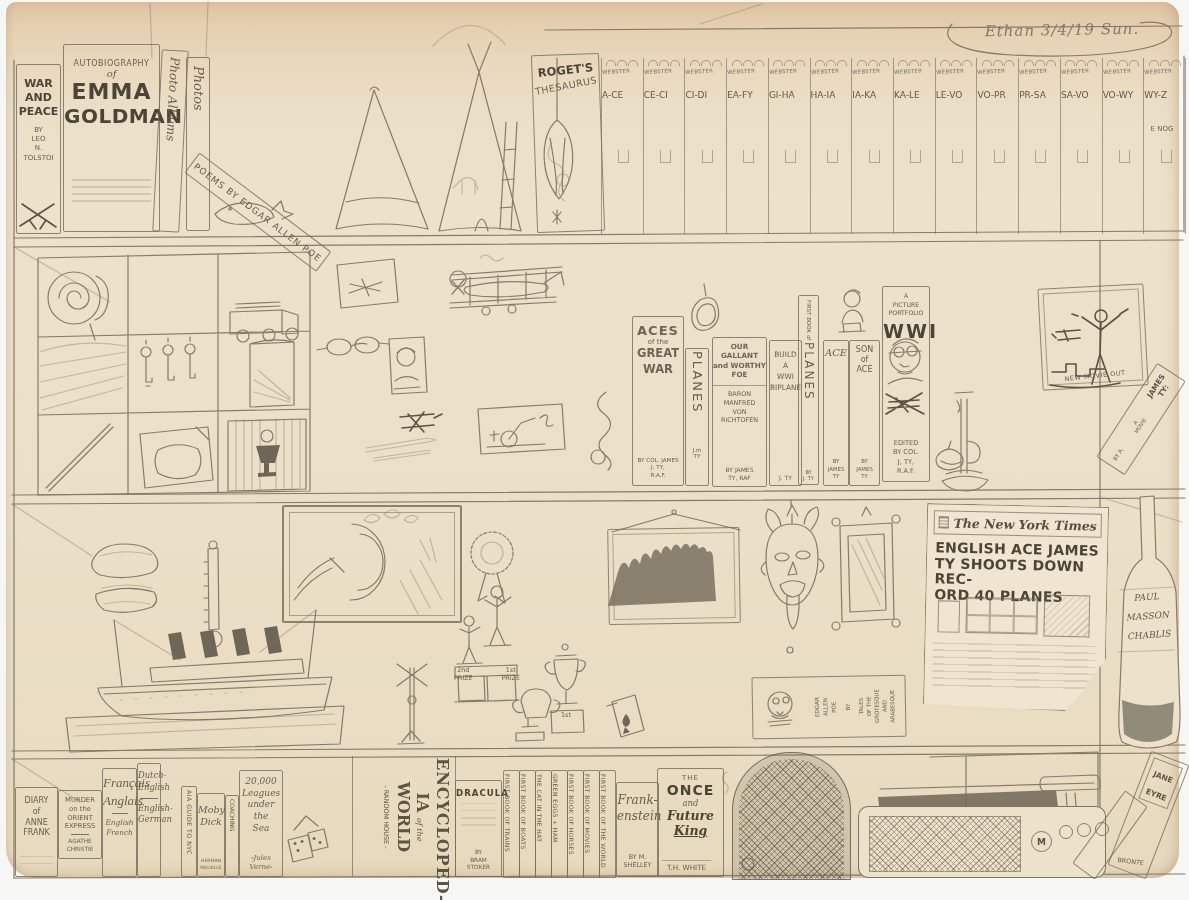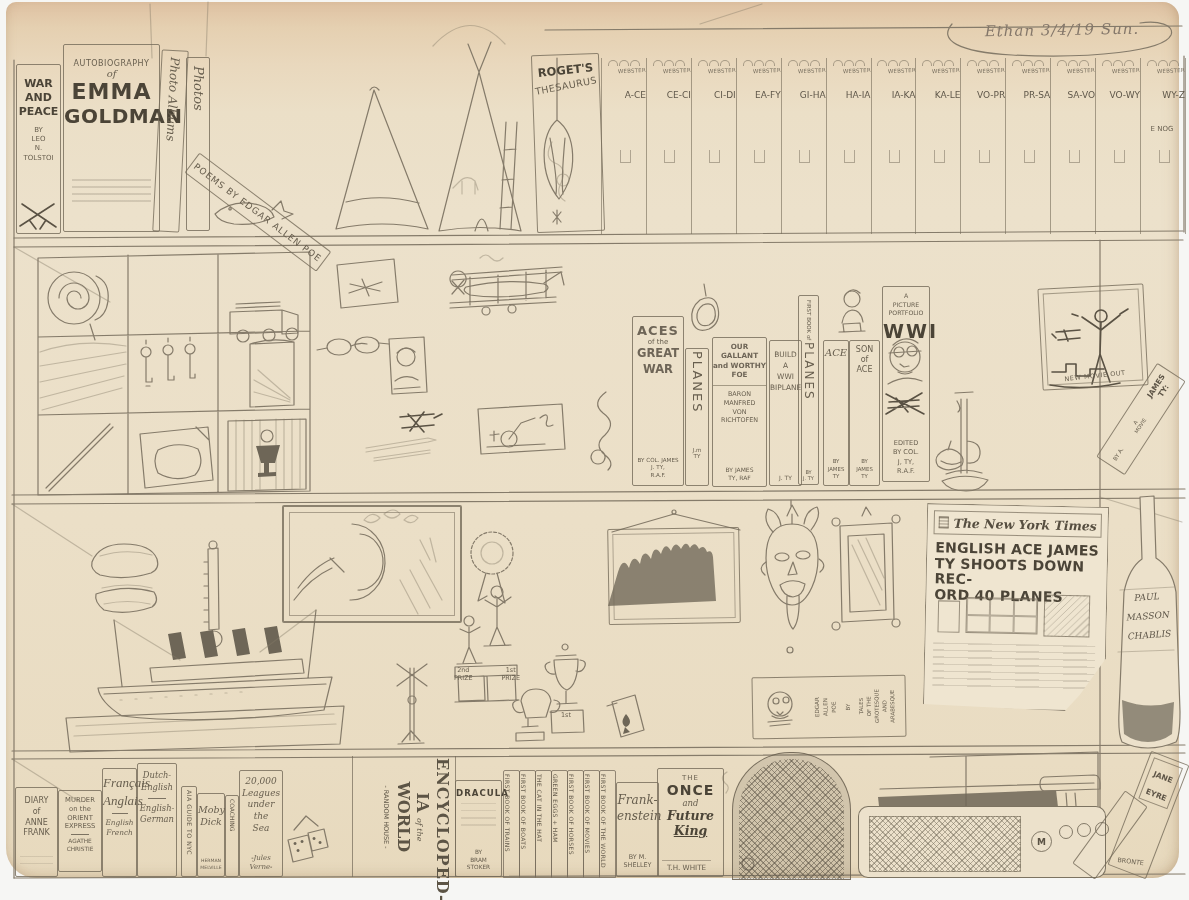--- a/index.html
+++ b/index.html
@@ -18,21 +18,21 @@
   .pre{white-space:pre-line;}
   .vert{writing-mode:vertical-rl;text-orientation:mixed;display:inline-block;}
   .vflip{writing-mode:vertical-rl;transform:rotate(180deg);white-space:pre-line;display:inline-block;}
   .cursive{font-family:"DejaVu Serif",serif;font-style:italic;}
   .dark{color:#4b4437;font-weight:bold;}
   .stripes{background:repeating-linear-gradient(180deg,rgba(110,100,85,.35) 0 1.5px,transparent 1.5px 7px);}
   .hatch{background:repeating-linear-gradient(45deg,rgba(104,96,80,.45) 0 1px,transparent 1px 4px),repeating-linear-gradient(-45deg,rgba(104,96,80,.45) 0 1px,transparent 1px 4px);}
   .colflex{display:flex;flex-direction:column;align-items:center;}
   
   .webster-row{position:absolute;left:601px;top:58px;width:584px;height:176px;display:flex;border-left:1px solid rgba(116,106,89,.6);}
-  .wvol{flex:1;border-right:1px solid rgba(116,106,89,.6);position:relative;text-align:right;}
+  .wvol{flex:1;border-right:1px solid rgba(116,106,89,.6);position:relative;text-align:left;}
   .wvol .arcs{display:flex;justify-content:center;gap:1px;margin-top:2px;}
   .wvol .arcs i{width:8px;height:5px;border:1px solid rgba(116,106,89,.55);border-bottom:none;border-radius:8px 8px 0 0;}
   .wvol .wlab{display:block;font-size:5.5px;letter-spacing:.2px;color:#7b7262;transform:rotate(-3deg);margin-top:2px;}
   .wvol .wrange{display:block;font-size:9px;margin-top:16px;color:#5f574a;}
   .wvol .notch{position:absolute;left:40%;top:52%;width:9px;height:12px;border:1px solid rgba(116,106,89,.5);border-top:none;}
   
   .thin-row{position:absolute;left:503px;top:770px;width:112px;height:108px;display:flex;}
   .thin-book{flex:1;border:1px solid rgba(116,106,89,.75);margin-right:-1px;border-radius:2px 2px 0 0;overflow:hidden;}
   .thin-book span{font-size:6px;letter-spacing:.4px;padding-top:3px;color:#675e4e;}
   .nyt{position:absolute;left:925px;top:505px;width:182px;height:205px;background:#efe5d0;border:1.2px solid rgba(116,106,89,.8);transform:rotate(1.2deg);
@@ -375,20 +375,30 @@
         <span class="arcs">
           <i></i>
           <i></i>
           <i></i>
         </span>
         <span class="wlab">WEBSTER</span>
         <span class="wrange">KA-LE</span>
         <span class="notch"></span>
       </div>
 
+      <div class="wvol">
+        <span class="arcs">
+          <i></i>
+          <i></i>
+          <i></i>
+        </span>
+        <span class="wlab">WEBSTER</span>
+        <span class="wrange">LE-VO</span>
+        <span class="notch"></span>
+      </div>
 
       <div class="wvol">
         <span class="arcs">
           <i></i>
           <i></i>
           <i></i>
         </span>
         <span class="wlab">WEBSTER</span>
         <span class="wrange">VO-PR</span>
         <span class="notch"></span>
@@ -587,39 +597,39 @@
   </div>
 
   <div class="book" style="left:15px;top:787px;width:43px;height:90px;padding-top:8px;">
     <div class="pre" style="font-size:8px;line-height:1.35;">DIARY
 of
 ANNE
 FRANK</div>
     <div class="stripes" style="position:absolute;left:4px;right:4px;bottom:6px;height:14px;opacity:.5;"></div>
   </div>
 
-  <div class="book" style="left:58px;top:790px;width:44px;height:82px;padding-top:5px;">
+  <div class="book" style="left:58px;top:790px;width:44px;height:69px;padding-top:5px;">
     <div class="pre" style="font-size:6.8px;line-height:1.3;">MURDER
 on the
 ORIENT
 EXPRESS</div>
     <div style="width:18px;height:0;border-top:1.4px solid rgba(96,88,74,.8);margin:3px auto;"></div>
     <div class="pre" style="font-size:5.8px;line-height:1.35;">AGATHE
 CHRISTIE</div>
   </div>
 
   <div class="book" style="left:102px;top:768px;width:35px;height:109px;padding-top:5px;">
     <div class="pre cursive" style="font-size:13px;line-height:1.35;font-family:Liberation Serif, serif;">Français
 Anglais</div>
     <div style="width:16px;height:0;border-top:1.4px solid rgba(96,88,74,.8);margin:4px auto;"></div>
     <div class="pre cursive" style="font-size:7.4px;line-height:1.35;">English
 French</div>
   </div>
 
-  <div class="book" style="left:137px;top:763px;width:40px;height:114px;padding-top:6px;">
+  <div class="book" style="left:137px;top:763px;width:24px;height:114px;padding-top:6px;">
     <div class="pre cursive" style="font-size:8.4px;line-height:1.4;">Dutch-
 English</div>
     <div style="width:18px;height:0;border-top:1.4px solid rgba(96,88,74,.8);margin:4px auto;"></div>
     <div class="pre cursive" style="font-size:8.4px;line-height:1.4;">English-
 German</div>
   </div>
 
   <div class="book" style="left:181px;top:786px;width:16px;height:91px;">
     <span class="vert" style="font-size:6.2px;margin-top:3px;letter-spacing:.5px;">AIA GUIDE TO NYC</span>
   </div>

